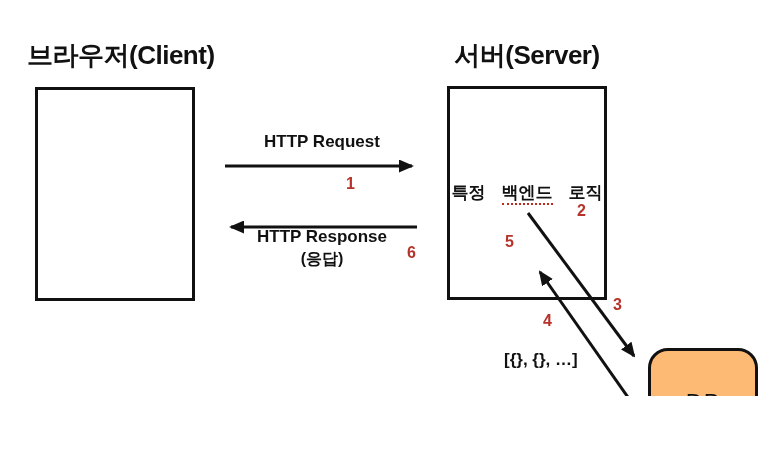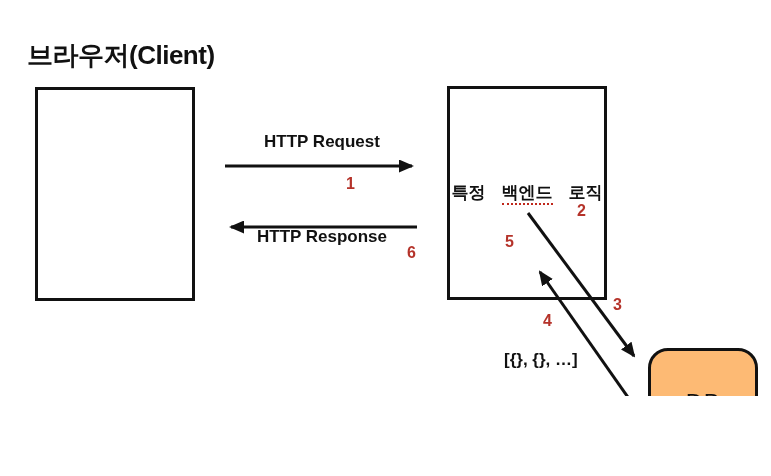--- a/index.html
+++ b/index.html
@@ -100,20 +100,21 @@
     height: 476px;
     pointer-events: none;
   }
 </style>
 </head>
 <body>
 
 <div class="stage">
 
   <div class="abs entity-title client-title">브라우저(Client)</div>
+  <div class="abs entity-title server-title">서버(Server)</div>
 
   <div class="abs entity-box client-box"></div>
   <div class="abs entity-box server-box"></div>
 
   <svg class="arrows" viewBox="0 0 771 476" xmlns="http://www.w3.org/2000/svg">
     <defs>
       <marker id="ah" markerUnits="userSpaceOnUse" markerWidth="15" markerHeight="13" refX="13" refY="6.5" orient="auto">
         <path d="M0,0 L15,6.5 L0,13 Z" fill="#111111"></path>
       </marker>
     </defs>
@@ -121,20 +122,21 @@
     <line x1="417" y1="227" x2="231" y2="227" stroke="#111111" stroke-width="3" marker-end="url(#ah)"></line>
     <line x1="528" y1="213" x2="634" y2="356" stroke="#111111" stroke-width="3" marker-end="url(#ah)"></line>
     <line x1="632" y1="403" x2="540" y2="272" stroke="#111111" stroke-width="3" marker-end="url(#ah)"></line>
   </svg>
 
   <div class="abs arrow-label request-label">
     <div class="line1">HTTP Request</div>
   </div>
   <div class="abs arrow-label response-label">
     <div class="line1">HTTP Response</div>
+    <div class="line2">(응답)</div>
   </div>
 
   <div class="abs logic-line">
     <span>특정</span><span class="mid">백엔드</span><span>로직</span>
   </div>
 
   <div class="abs payload-label">[{}, {}, …]</div>
 
   <div class="abs db-box">
     <span class="db-label">DB</span>

